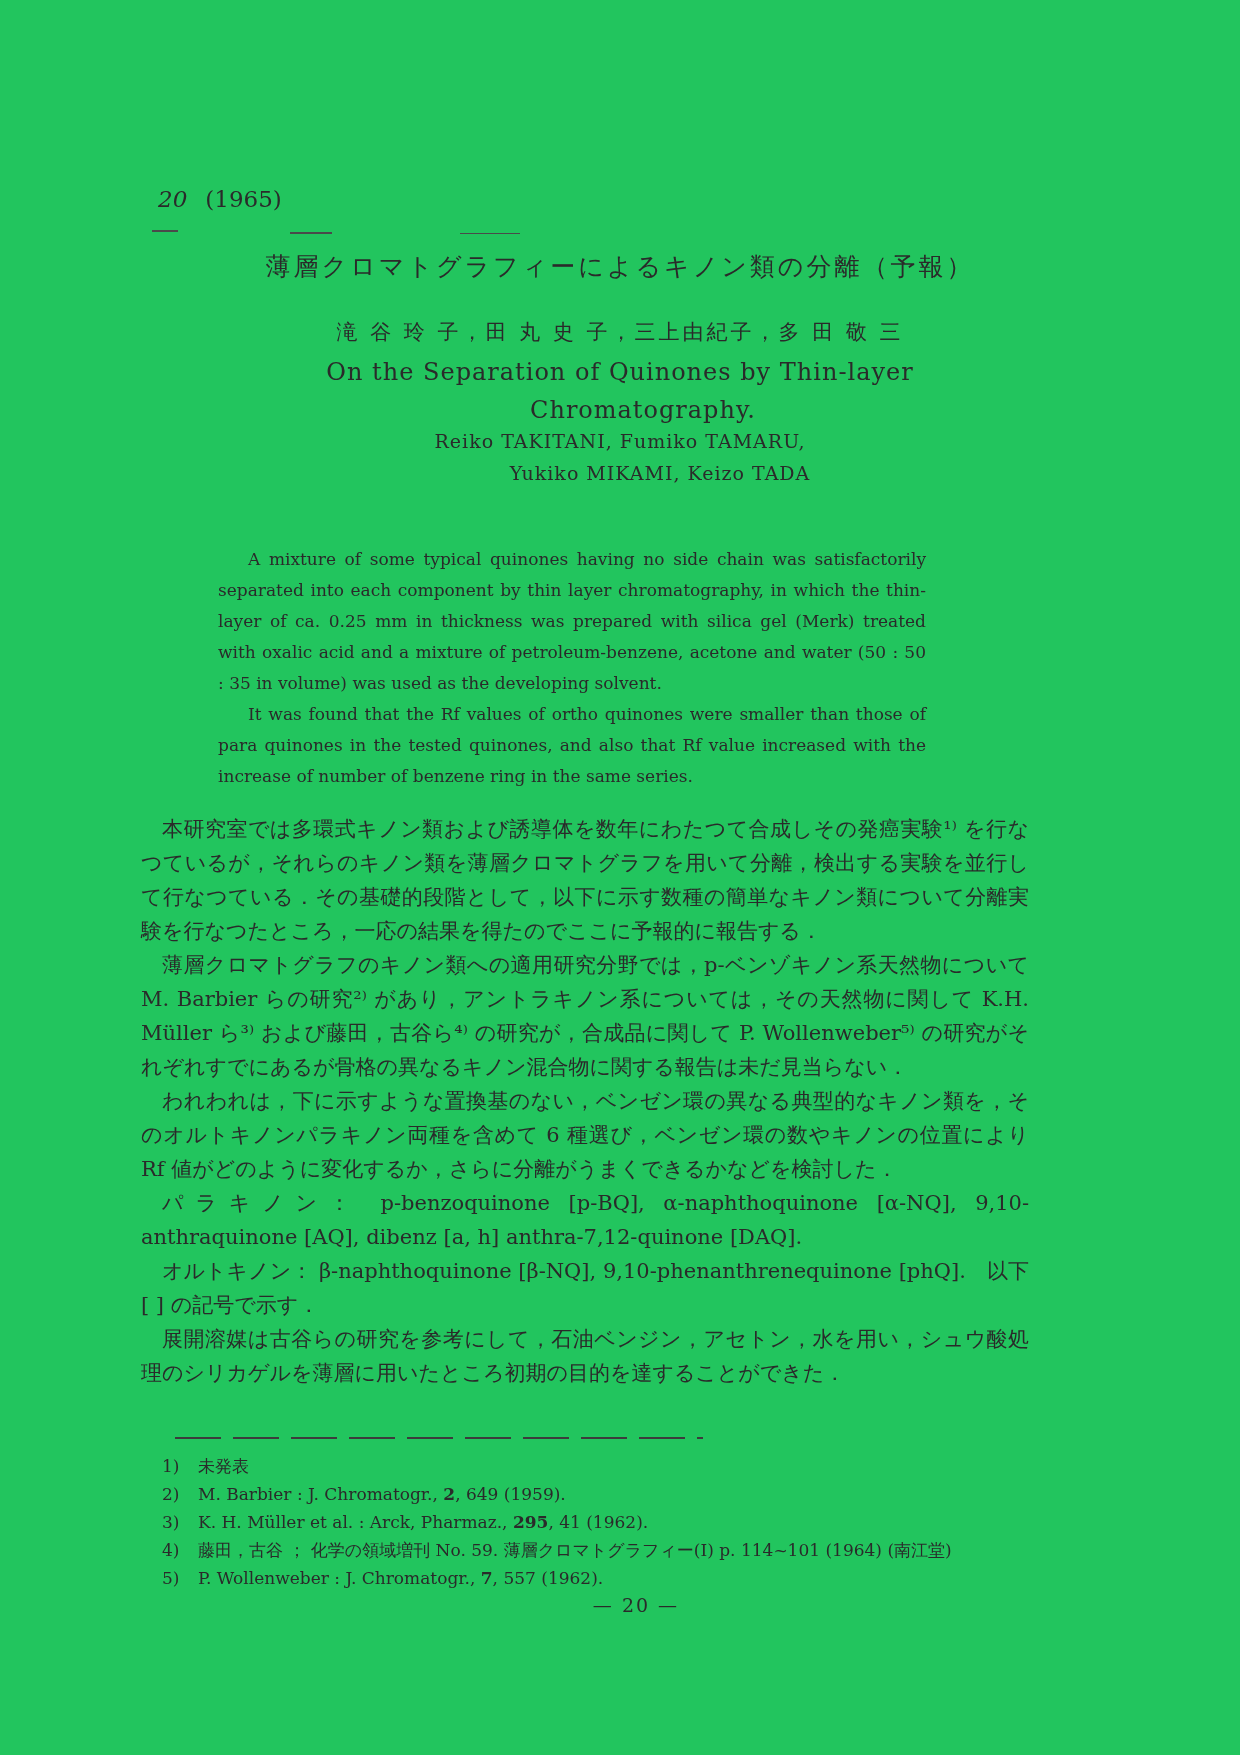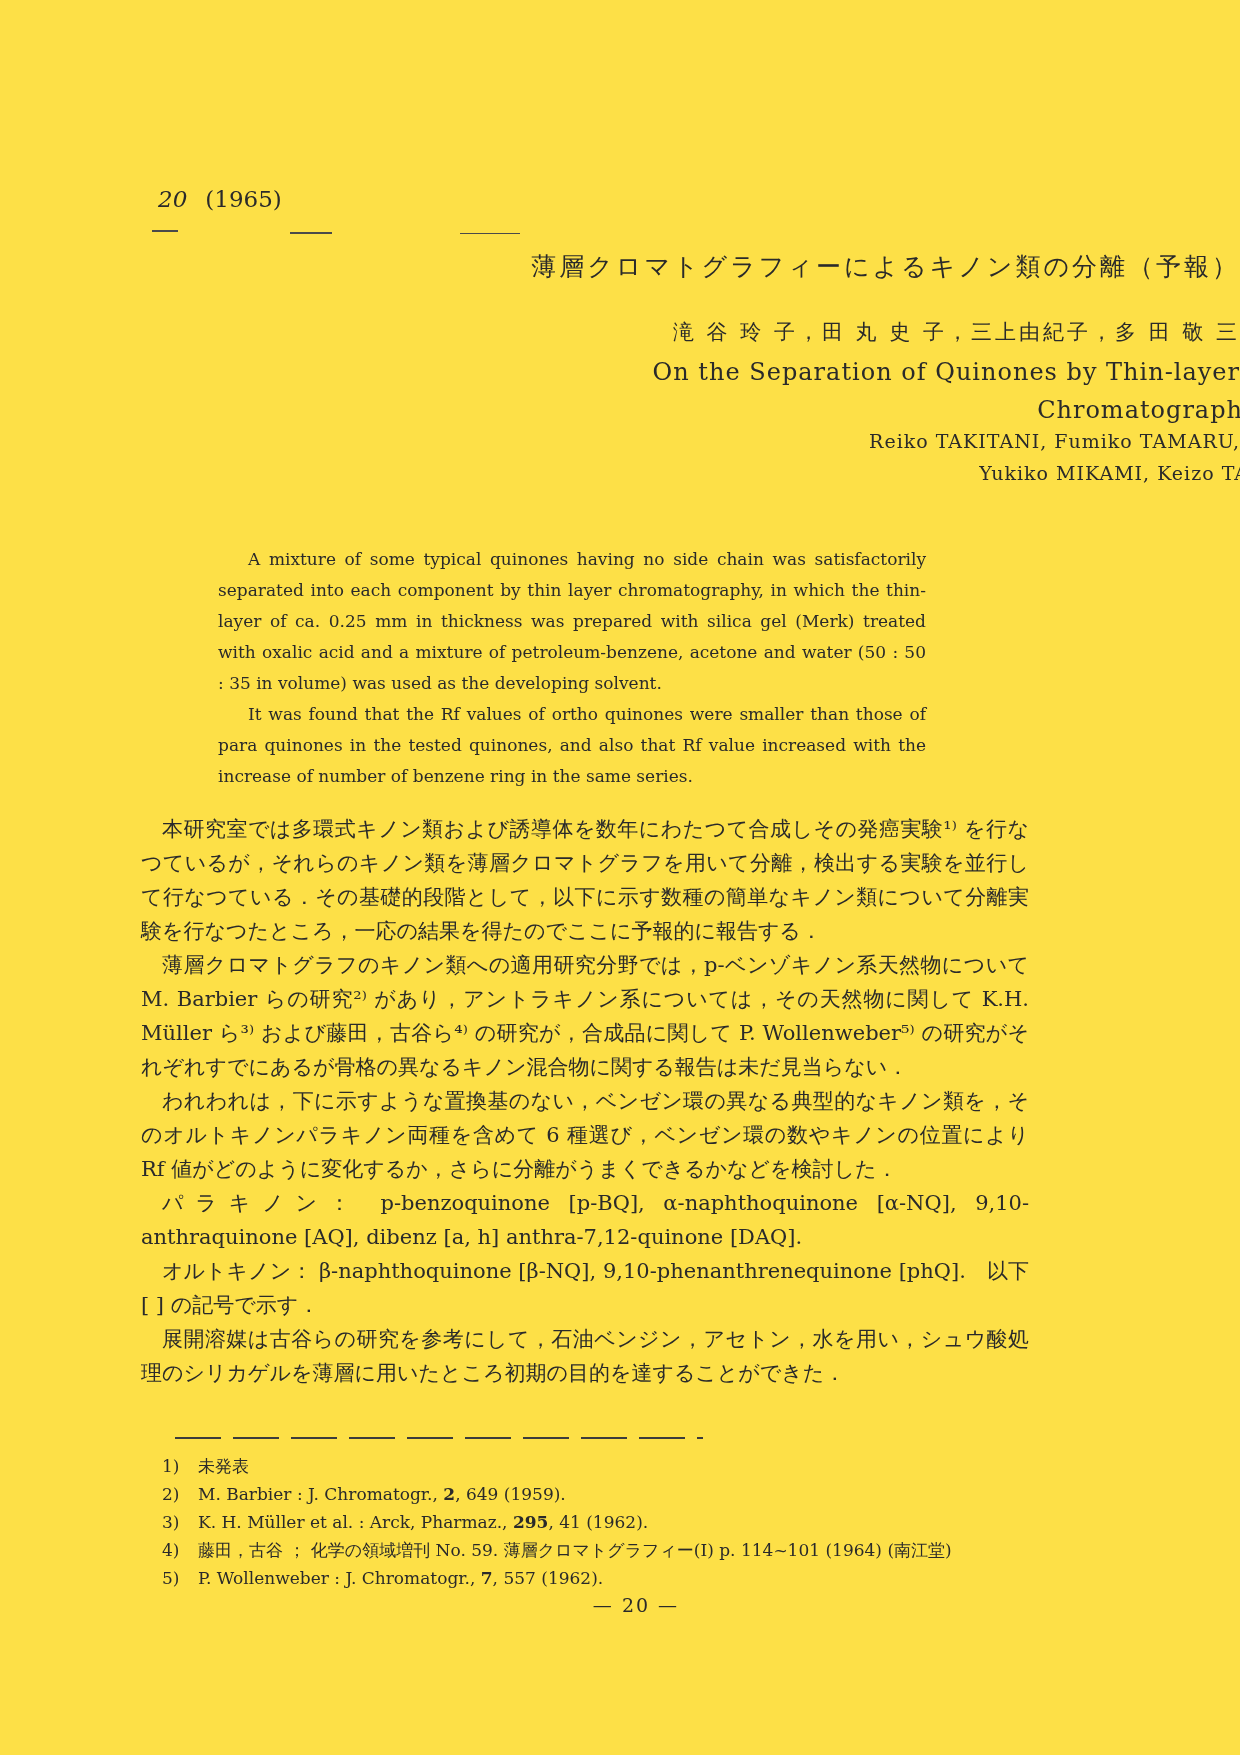--- a/index.html
+++ b/index.html
@@ -5,21 +5,21 @@
   html, body {
     margin: 0;
     padding: 0;
     background: #e8e8e6;
   }
   .page {
     position: relative;
     width: 1240px;
     height: 1755px;
     margin: 0 auto;
-    background: #fde047;
+    background: #22c55e;
     color: #2a2a2a;
     font-family: "DejaVu Serif", "Liberation Serif", serif;
     overflow: hidden;
   }
   .running-head {
     position: absolute;
     top: 186px;
     left: 158px;
     font-size: 23px;
     white-space: nowrap;
@@ -30,21 +30,21 @@
   }
   .artifact {
     position: absolute;
     background: #4a4a4a;
     height: 2px;
   }
   .head-block {
     position: absolute;
     left: 0;
     width: 100%;
-    text-align: right;
+    text-align: center;
     white-space: nowrap;
   }
   .title-ja   { top: 250px; font-size: 25px; letter-spacing: 3px; }
   .authors-ja { top: 318px; font-size: 21px; letter-spacing: 3px; }
   .title-en-1 { top: 358px; font-size: 24px; letter-spacing: 1px; }
   .title-en-2 { top: 396px; font-size: 24px; letter-spacing: 1px; margin-left: 23px; }
   .authors-en-1 { top: 430px; font-size: 19px; letter-spacing: 1px; }
   .authors-en-2 { top: 462px; font-size: 19px; letter-spacing: 1px; padding-left: 40px; }
   .abstract {
     position: absolute;

